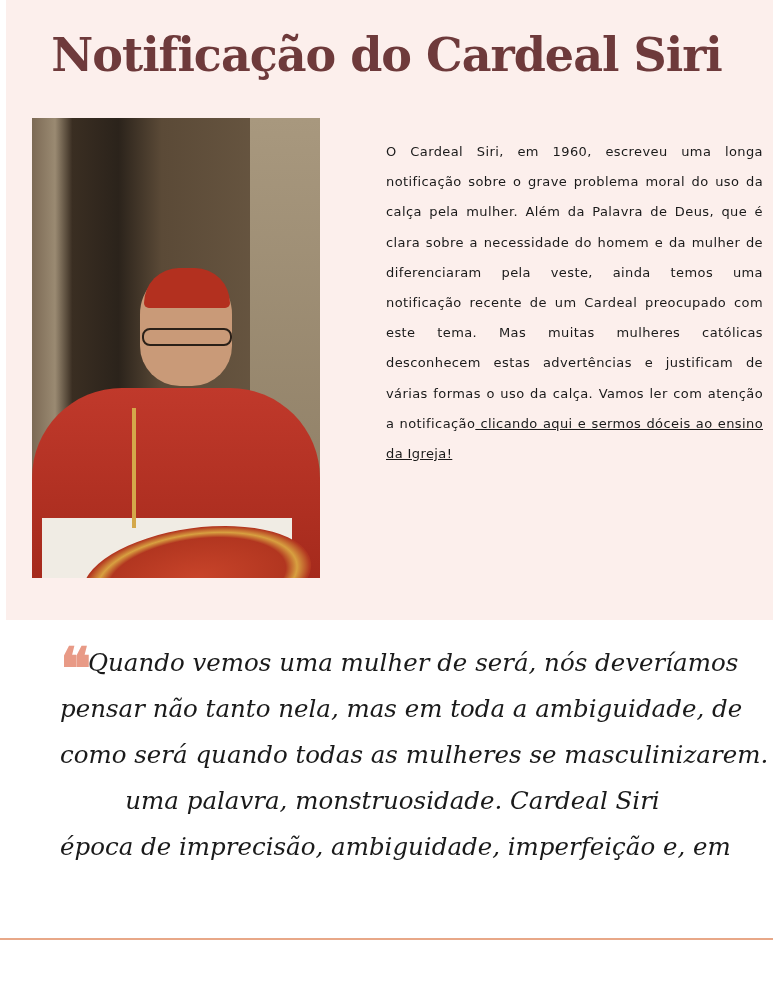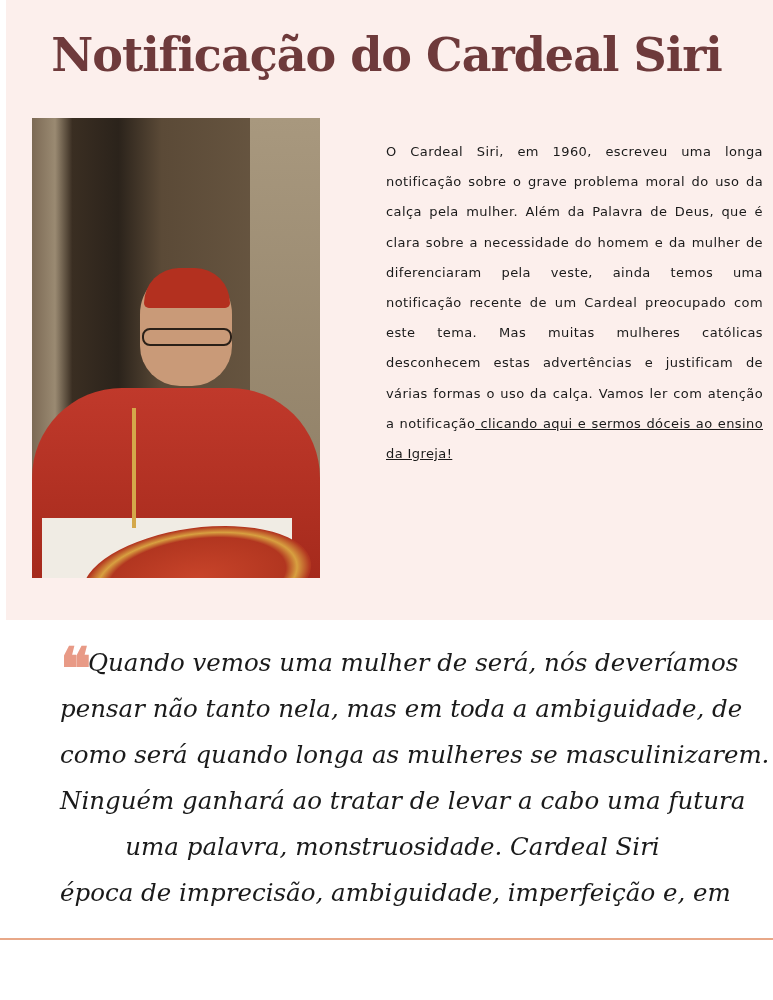--- a/index.html
+++ b/index.html
@@ -65,19 +65,18 @@
   <div class="hat"></div>
 </div>
 
 <p class="body-text"><span>O Cardeal Siri, em 1960, escreveu uma longa notificação sobre o grave problema moral do uso da calça pela mulher. Além da Palavra de Deus, que é clara sobre a necessidade do homem e da mulher de diferenciaram pela veste, ainda temos uma notificação recente de um Cardeal preocupado com este tema. Mas muitas mulheres católicas desconhecem estas advertências e justificam de várias formas o uso da calça. Vamos ler com atenção a notificação</span><a href="#"> clicando aqui e sermos dóceis ao ensino da Igreja! </a></p>
 
 <div class="quote-mark">❝</div>
 
 <p class="quote">
   <span class="line" style="padding-left:28px;">Quando vemos uma mulher de será, nós deveríamos</span>
   <span class="line">pensar não tanto nela, mas em toda a ambiguidade, de</span>
-  <span class="line">como será quando longa as mulheres se masculinizarem.</span>
-  <span class="line">Ninguém ganhará ao tratar de levar a cabo uma futura</span>
+  <span class="line">como será quando todas as mulheres se masculinizarem.</span>
   <span class="line">uma palavra, monstruosidade. Cardeal Siri</span>
   <span class="line">época de imprecisão, ambiguidade, imperfeição e, em</span>
 </p>
 
 <div class="divider"></div>
 
 </body></html>

